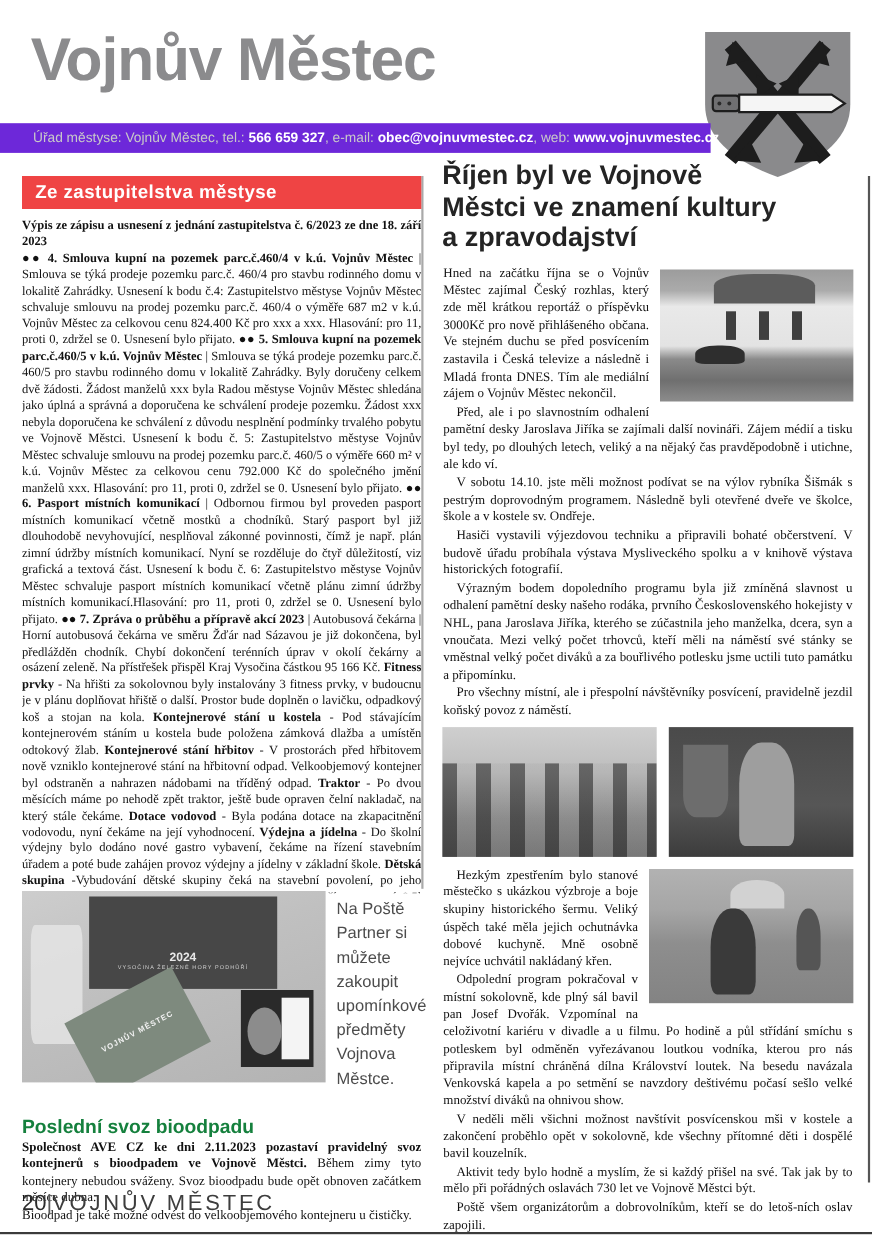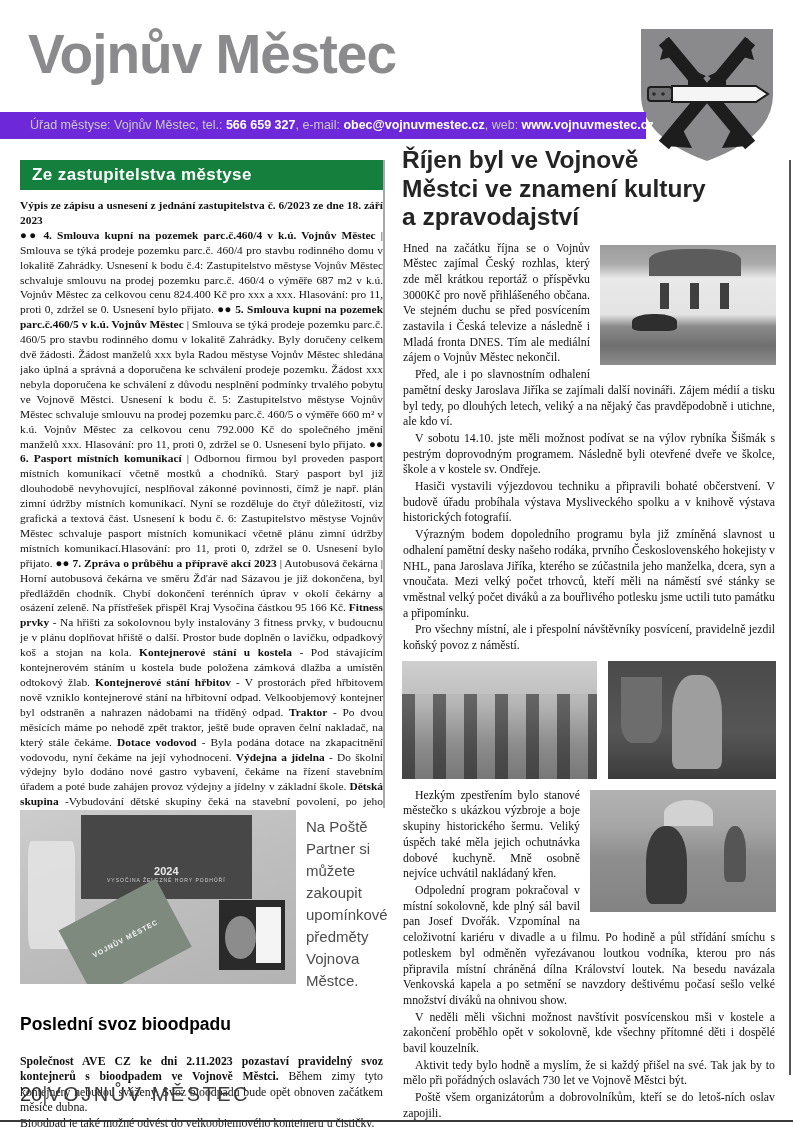--- a/index.html
+++ b/index.html
@@ -19,36 +19,36 @@
     white-space:nowrap;
   }
   .contact-bar .strong{color:#ffffff;font-weight:bold;}
   
   .column-divider{position:absolute;left:383px;top:160px;width:2px;height:648px;background:#a9a9a9;}
   .page-right-rule{position:absolute;left:789px;top:160px;width:2px;height:915px;background:#555555;}
   .footer-rule{position:absolute;left:0;top:1120px;width:793px;height:2px;background:#3b3b3b;}
   
   .col-left{position:absolute;left:20px;top:160px;width:363px;}
   .section-box{
-    height:30px;background:#15803d;color:#ffffff;font-weight:bold;font-size:17px;
+    height:30px;background:#ef4444;color:#ffffff;font-weight:bold;font-size:17px;
     line-height:30px;padding-left:12px;letter-spacing:.4px;
   }
   .council-body{
     margin-top:8px;height:614px;overflow:hidden;text-align:justify;
     font-family:"Liberation Serif",serif;font-size:11.4px;line-height:14.9px;color:#111;
   }
   .b{font-weight:bold;}
   
   .souvenir-block{position:absolute;left:20px;top:810px;width:372px;height:176px;}
   .souvenir-caption{
     position:absolute;left:286px;top:6px;width:86px;font-size:15px;line-height:22px;color:#4c4c4c;
   }
   
   .bio-section{position:absolute;left:20px;top:1014px;width:363px;}
-  .bio-heading{font-size:17.5px;font-weight:bold;color:#000000;margin:0 0 19px 0;}
+  .bio-heading{font-size:17.5px;font-weight:bold;color:#15803d;margin:0 0 0 0;}
   .bio-text{
     text-align:justify;font-family:"Liberation Serif",serif;font-size:11.8px;line-height:15.4px;color:#111;
   }
   
   .footer{position:absolute;left:20px;top:1083px;font-size:20px;color:#3d3d3d;display:flex;align-items:baseline;gap:0;}
   .footer .pg{color:#2c2c2c;}
   .footer .bar{font-weight:300;color:#5a5a5a;}
   .footer .brand{letter-spacing:2.5px;}
   
   .col-right{

